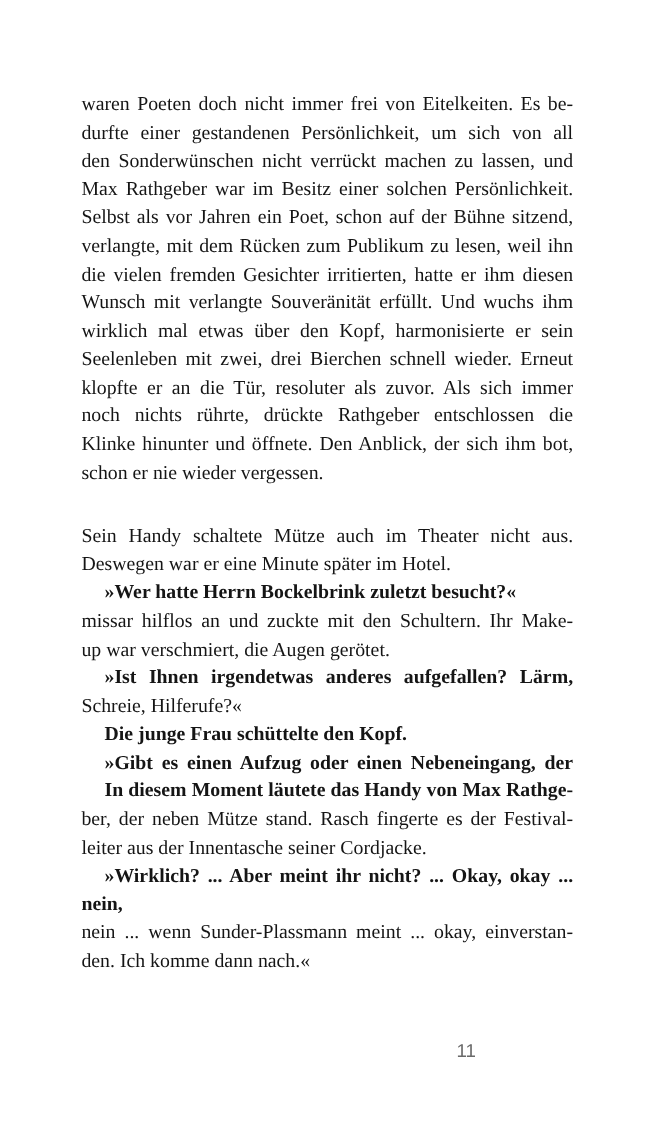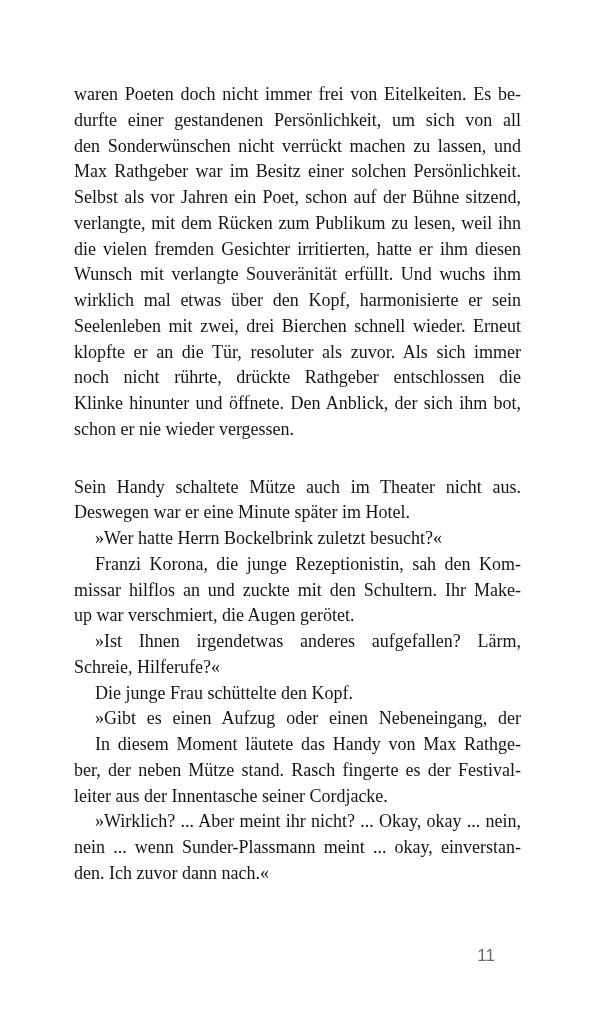--- a/index.html
+++ b/index.html
@@ -26,27 +26,27 @@
     font-kerning: normal;
   }
   .paragraph { margin: 0; }
   .paragraph.scene-break { margin-top: 32px; }
   .line {
     text-align: justify;
     text-align-last: justify;
     white-space: normal;
   }
   .line.last { text-align-last: left; }
-  .line.indent { text-indent: 21px; }
+  .line.indent { text-indent: 21px; font-weight: bold; }
   .page-number {
     position: absolute;
     left: 415px;
     top: 945px;
     width: 80px;
-    text-align: right;
+    text-align: left;
     font-family: "Liberation Sans", sans-serif;
     font-size: 17px;
     line-height: 21px;
     color: #6a6a6a;
   }
 </style>
 </head>
 <body>
 
 <div class="page">
@@ -56,33 +56,32 @@
         <div class="line">durfte einer gestandenen Persönlichkeit, um sich von all</div>
         <div class="line">den Sonderwünschen nicht verrückt machen zu lassen, und</div>
         <div class="line">Max Rathgeber war im Besitz einer solchen Persönlichkeit.</div>
         <div class="line">Selbst als vor Jahren ein Poet, schon auf der Bühne sitzend,</div>
         <div class="line">verlangte, mit dem Rücken zum Publikum zu lesen, weil ihn</div>
         <div class="line">die vielen fremden Gesichter irritierten, hatte er ihm diesen</div>
         <div class="line">Wunsch mit verlangte Souveränität erfüllt. Und wuchs ihm</div>
         <div class="line">wirklich mal etwas über den Kopf, harmonisierte er sein</div>
         <div class="line">Seelenleben mit zwei, drei Bierchen schnell wieder. Erneut</div>
         <div class="line">klopfte er an die Tür, resoluter als zuvor. Als sich immer</div>
-        <div class="line">noch nicht rührte, drückte Rathgeber entschlossen die</div>
+        <div class="line">noch nichts rührte, drückte Rathgeber entschlossen die</div>
         <div class="line">Klinke hinunter und öffnete. Den Anblick, der sich ihm bot,</div>
         <div class="line last">schon er nie wieder vergessen.</div>
       </div>
       <div class="paragraph scene-break">
         <div class="line">Sein Handy schaltete Mütze auch im Theater nicht aus.</div>
         <div class="line last">Deswegen war er eine Minute später im Hotel.</div>
       </div>
       <div class="paragraph">
         <div class="line last indent">»Wer hatte Herrn Bockelbrink zuletzt besucht?«</div>
       </div>
       <div class="paragraph">
-        <div class="line indent">Franzi Korona, die junge Rezeptionistin, sah den Kom-</div>
         <div class="line">missar hilflos an und zuckte mit den Schultern. Ihr Make-</div>
         <div class="line last">up war verschmiert, die Augen gerötet.</div>
       </div>
       <div class="paragraph">
         <div class="line indent">»Ist Ihnen irgendetwas anderes aufgefallen? Lärm,</div>
         <div class="line last">Schreie, Hilferufe?«</div>
       </div>
       <div class="paragraph">
         <div class="line last indent">Die junge Frau schüttelte den Kopf.</div>
       </div>
@@ -90,17 +89,17 @@
         <div class="line indent">»Gibt es einen Aufzug oder einen Nebeneingang, der</div>
       </div>
       <div class="paragraph">
         <div class="line indent">In diesem Moment läutete das Handy von Max Rathge-</div>
         <div class="line">ber, der neben Mütze stand. Rasch fingerte es der Festival-</div>
         <div class="line last">leiter aus der Innentasche seiner Cordjacke.</div>
       </div>
       <div class="paragraph">
         <div class="line indent">»Wirklich? ... Aber meint ihr nicht? ... Okay, okay ... nein,</div>
         <div class="line">nein ... wenn Sunder-Plassmann meint ... okay, einverstan-</div>
-        <div class="line last">den. Ich zuvor dann nach.«</div>
+        <div class="line last">den. Ich komme dann nach.«</div>
       </div>
     </main>
   <div class="page-number">11</div>
 </div>
 
 </body></html>

